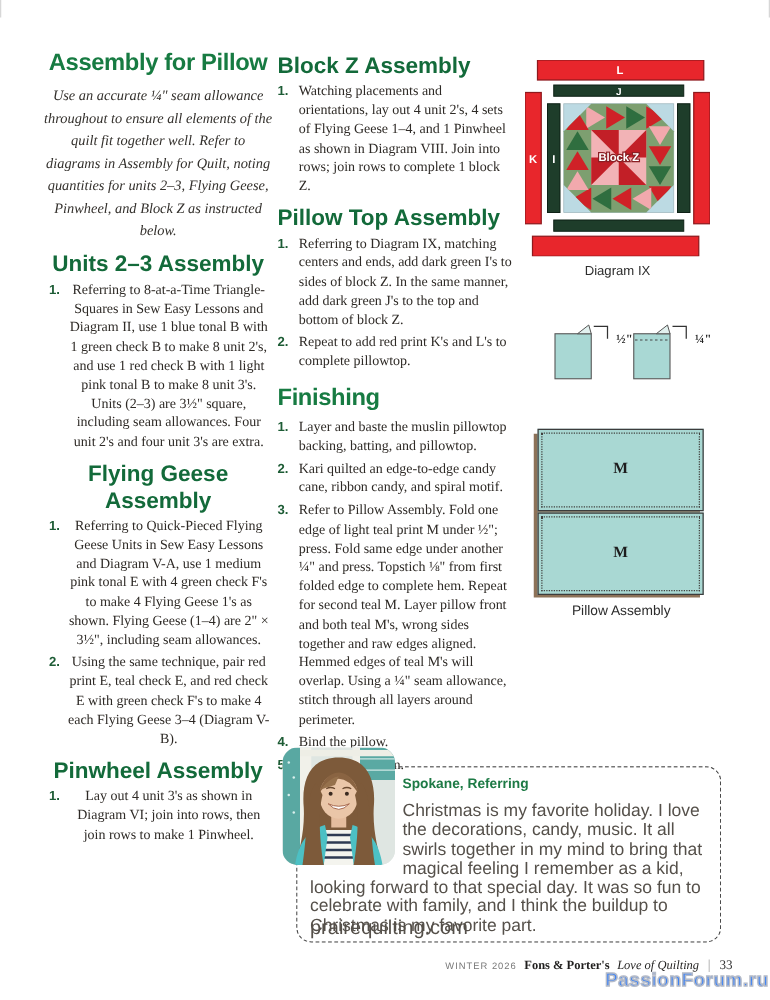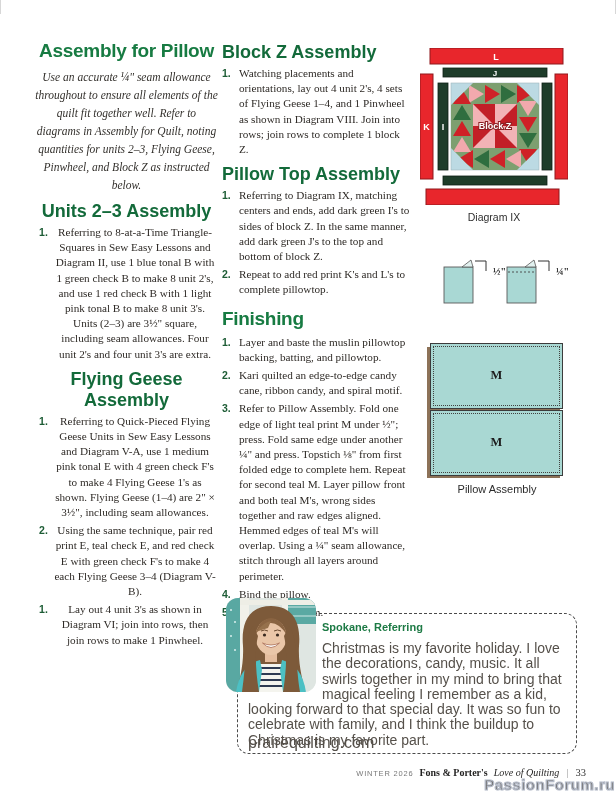--- a/index.html
+++ b/index.html
@@ -56,21 +56,21 @@
            font-size:16px;color:#55504a;}
 
   
   .footer{position:absolute;right:30px;top:766px;display:flex;align-items:baseline;gap:6px;}
   .f-issue{font-family:"Liberation Sans",sans-serif;font-size:7.5px;letter-spacing:.8px;color:#787878;}
   .f-brand{font-weight:bold;font-size:10px;color:#201f1e;}
   .f-mag{font-style:italic;font-size:10px;color:#201f1e;}
   .f-div{color:#9a9a9a;font-size:11px;margin:0 1px;}
   .f-page{font-size:10.5px;color:#333;}
   .wm{position:absolute;right:1px;top:776px;font-family:"Liberation Sans",sans-serif;
-      font-weight:800;font-size:15px;letter-spacing:.5px;color:#737373;
+      font-weight:800;font-size:15px;letter-spacing:.5px;color:#3b82f6;
       -webkit-text-stroke:1.2px #b5bbc8;text-shadow:0 0 1px #c3c8d3;}
 </style>
 </head>
 <body>
 
 <div class="page">
 
   <div class="crop" style="left:0;top:0;width:1px;height:14px;"></div>
   <div class="crop" style="left:615px;top:0;width:1px;height:14px;"></div>
 
@@ -87,20 +87,21 @@
     <h3 class="h-sec">Flying Geese Assembly</h3>
     <div class="li">
       <span class="num">1.</span>
       <span class="txt">Referring to Quick-Pieced Flying Geese Units in Sew Easy Lessons and Diagram V-A, use 1 medium pink tonal E with 4 green check F's to make 4 Flying Geese 1's as shown. Flying Geese (1–4) are 2" × 3½", including seam allowances.</span>
     </div>
     <div class="li">
       <span class="num">2.</span>
       <span class="txt">Using the same technique, pair red print E, teal check E, and red check E with green check F's to make 4 each Flying Geese 3–4 (Diagram V-B).</span>
     </div>
 
+    <h3 class="h-sec">Pinwheel Assembly</h3>
     <div class="li">
       <span class="num">1.</span>
       <span class="txt">Lay out 4 unit 3's as shown in Diagram VI; join into rows, then join rows to make 1 Pinwheel.</span>
     </div>
   </div>
 
   <div class="col col-mid">
     <h3 class="h-sec" style="margin-top:0;">Block Z Assembly</h3>
     <div class="li">
       <span class="num">1.</span>

